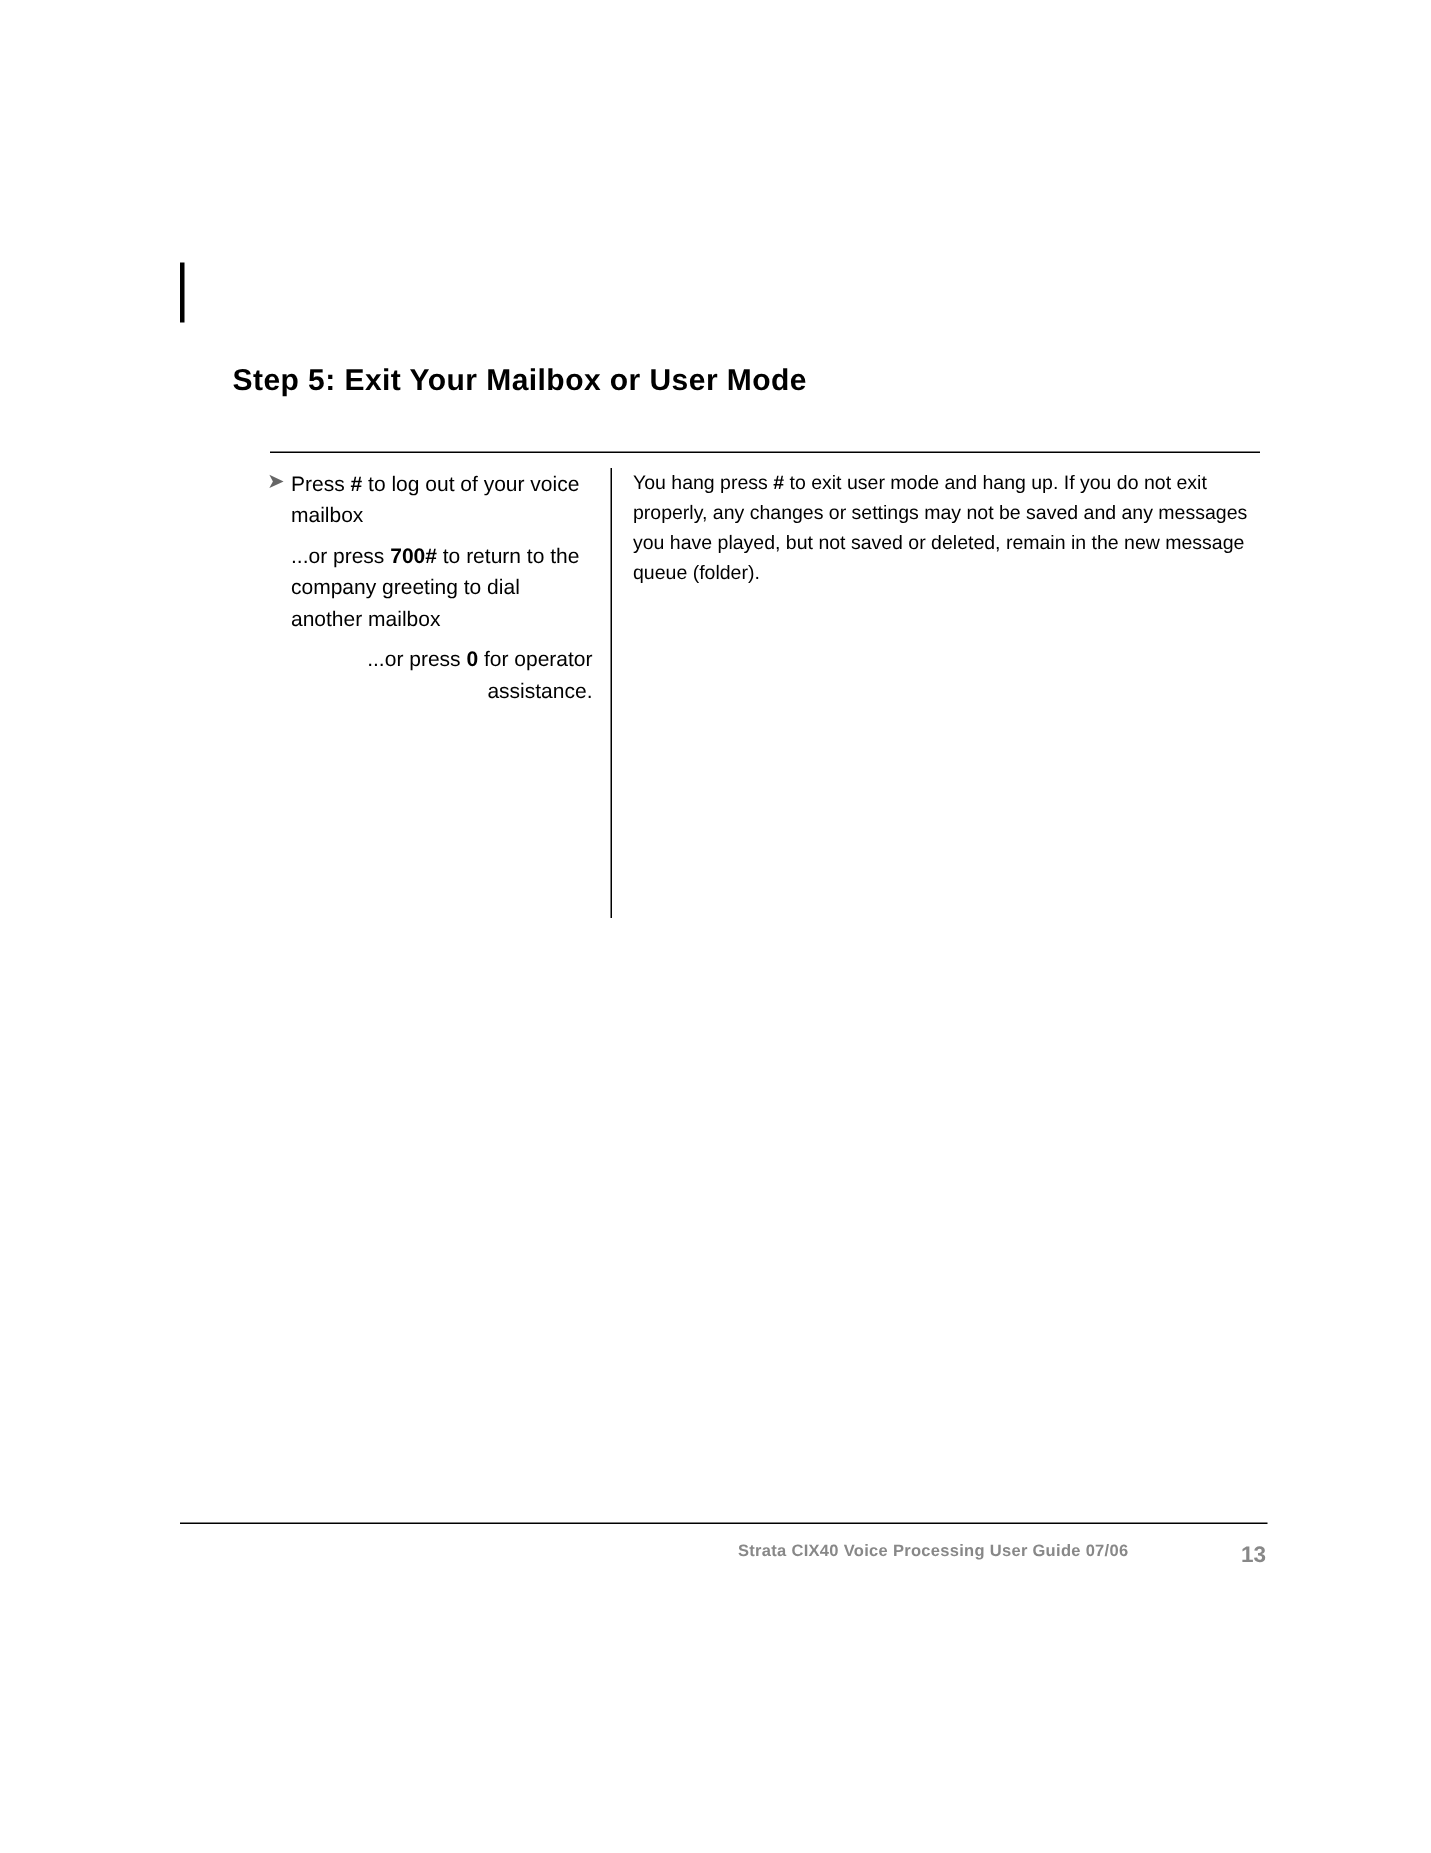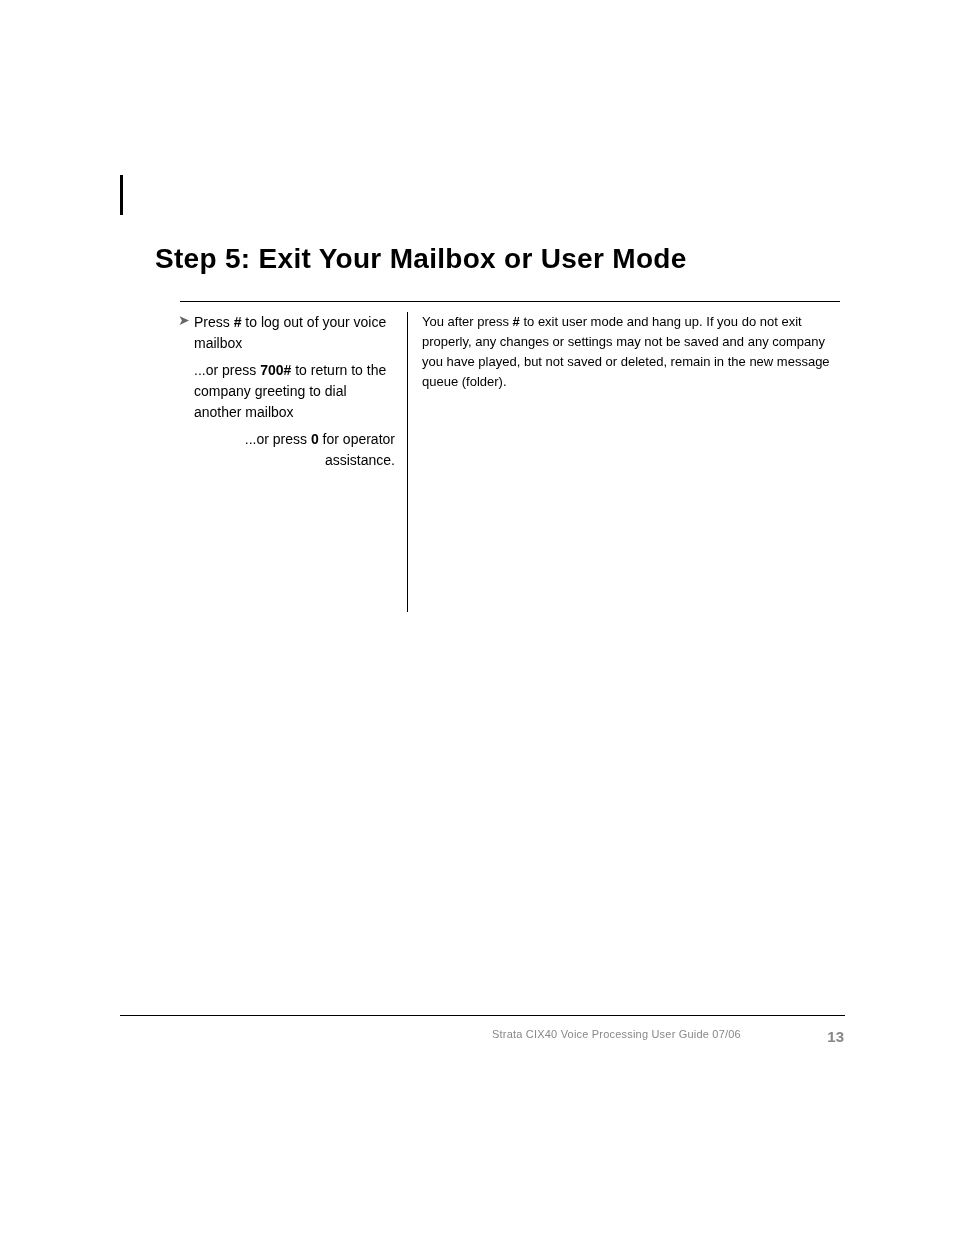--- a/index.html
+++ b/index.html
@@ -20,21 +20,21 @@
       left: 120px;
       top: 175px;
       width: 3px;
       height: 40px;
       background: #000;
     }
     .page-title {
       position: absolute;
       left: 155px;
       top: 243px;
-      font-size: 28px;
+      font-size: 20px;
       font-weight: bold;
       letter-spacing: 0.3px;
     }
     .content-area {
       position: absolute;
       left: 180px;
       top: 301px;
       width: 660px;
     }
     .top-rule {
@@ -88,21 +88,21 @@
       left: 120px;
       top: 1015px;
       width: 725px;
       border-top: 1px solid #000;
     }
     .footer-text {
       position: absolute;
       left: 492px;
       top: 1028px;
       font-size: 11px;
-      font-weight: normal;
+      font-weight: bold;
       color: #888;
       letter-spacing: 0.2px;
     }
     .page-number {
       position: absolute;
       right: 110px;
       top: 1028px;
       font-size: 15px;
       font-weight: bold;
       color: #888;
@@ -125,21 +125,21 @@
       </div>
       <div class="left-row" style="margin-top:6px;">
         <span>...or press </span><span class="key-bold">700#</span><span> to return to the company greeting to dial another mailbox</span>
       </div>
       <div class="left-row" style="margin-top:6px;text-align:right;">
         <span>...or press </span><span class="key-bold">0</span><span> for operator assistance.</span>
       </div>
     </div>
     <div class="col-right">
       <div class="right-row">
-        <span>You after press </span><span class="key-bold">#</span><span> to exit user mode and hang up. If you do not exit properly, any changes or settings may not be saved and any company you have played, but not saved or deleted, remain in the new message queue (folder).</span>
+        <span>You hang press </span><span class="key-bold">#</span><span> to exit user mode and hang up. If you do not exit properly, any changes or settings may not be saved and any messages you have played, but not saved or deleted, remain in the new message queue (folder).</span>
       </div>
     </div>
   </div>
 </div>
 
 <div class="footer-rule"></div>
 <div class="footer-text">Strata CIX40 Voice Processing User Guide    07/06</div>
 <div class="page-number">13</div>
 
 </body></html>

